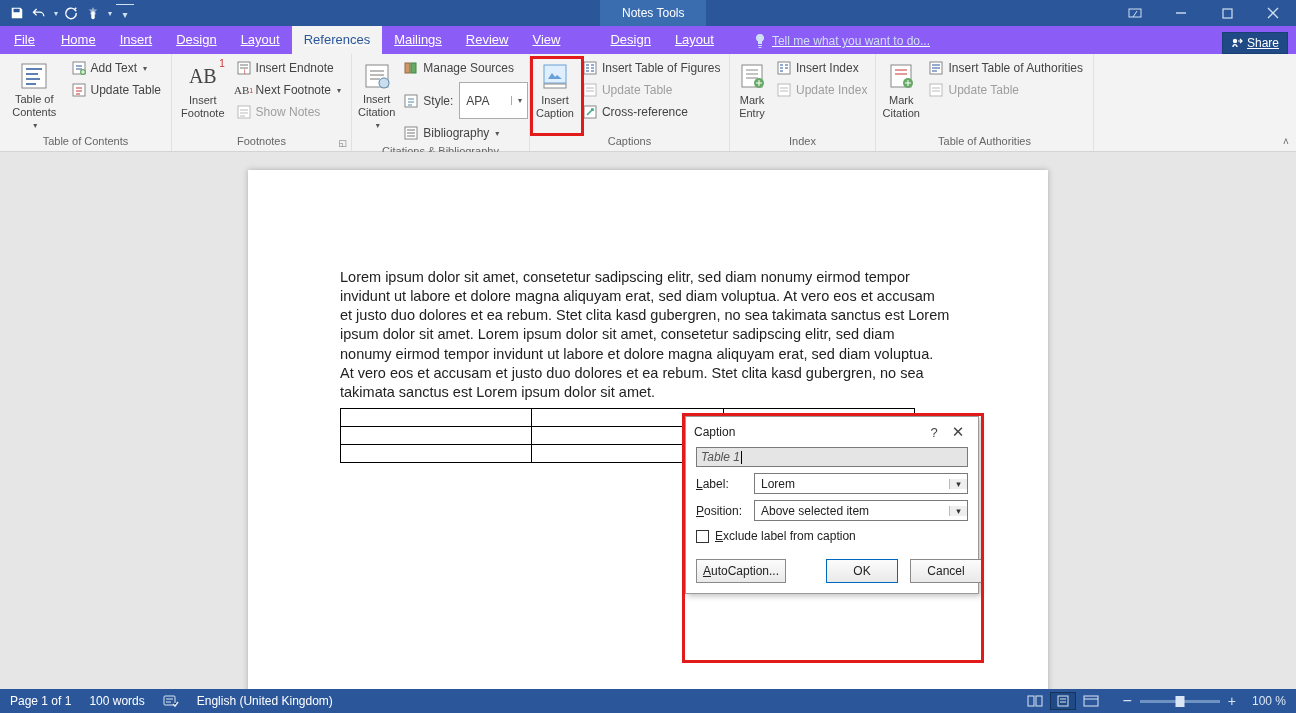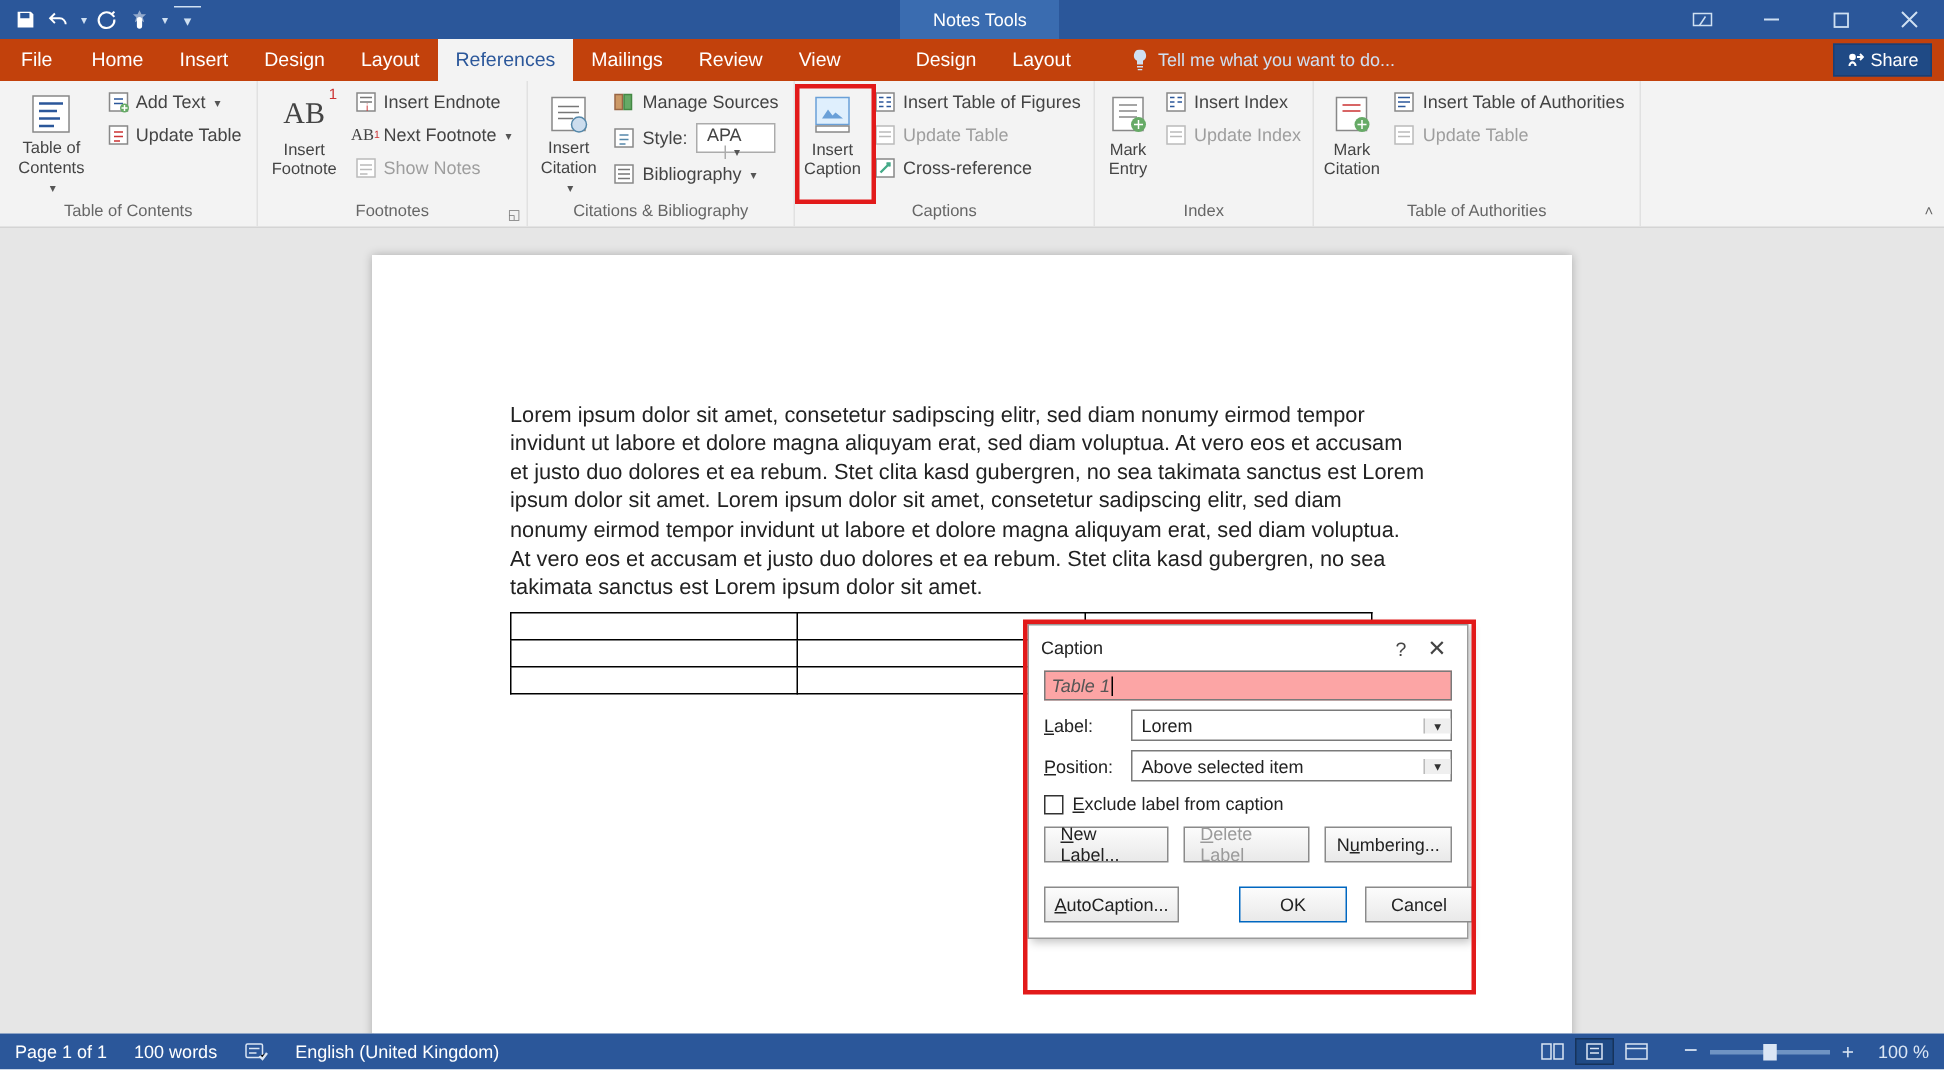--- a/index.html
+++ b/index.html
@@ -9,61 +9,61 @@
   .titlebar { background:#2b579a; height:26px; display:flex; align-items:center; position:relative; color:#fff; font-size:12px; }
   .qat { display:flex; align-items:center; gap:4px; padding-left:8px; }
   .qat .icon { width:18px; height:18px; display:flex; align-items:center; justify-content:center; color:#fff; font-size:13px; }
   .titlecenter { position:absolute; left:50%; transform:translateX(-50%); display:flex; gap:160px; align-items:center; }
   .titlebar .apptitle { font-size:12px; color:#fff; }
   .winbtns { margin-left:auto; display:flex; align-items:center; }
   .winbtns .wbtn { width:46px; height:26px; display:flex; align-items:center; justify-content:center; color:#cfe0f2; font-size:12px; }
   .contextual { position:absolute; left:600px; top:0; height:26px; background:#3a6cb0; padding:0 22px; display:flex; align-items:center; color:#fff; font-size:12px;}
 
   
-  .menutabs { background:#c2410c; height:28px; display:flex; align-items:center; color:#fff; font-size:13px; }
+  .menutabs { background:#8b5cf6; height:28px; display:flex; align-items:flex-end; color:#fff; font-size:13px;text-decoration:underline; }
   .menutabs .tab { padding:6px 12px 7px 12px; cursor:default; }
   .menutabs .tab.active { background:#f3f3f3; color:#2b579a; }
   .menutabs .tab.file { padding-left:14px; padding-right:14px; }
   .tellme { margin-left:28px; color:#cfe0f2; font-size:12px; display:flex; align-items:center; gap:6px; padding:6px 0; }
   .sharebtn { margin-left:auto; margin-right:8px; background:#1f4a85; border:1px solid #1a3f72; height:22px; padding:2px 8px; display:flex; align-items:center; gap:4px; font-size:12px; border-radius:0; color:#fff;}
 
   
   .ribbon { background:#f3f3f3; border-bottom:1px solid #d4d4d4; height:98px; display:flex; font-size:12px; color:#444; }
   .group { border-right:1px solid #e1e1e1; display:flex; flex-direction:column; }
   .group .body { flex:1; display:flex; align-items:flex-start; padding:4px 6px 0 6px; gap:4px; }
   .group .label { text-align:center; font-size:11px; color:#666; padding:2px 0 4px 0; position:relative; }
   .group .label .launcher { position:absolute; right:4px; bottom:3px; font-size:9px; color:#777; }
   .bigbtn { display:flex; flex-direction:column; align-items:center; justify-content:flex-start; width:58px; height:72px; padding-top:2px; gap:2px; }
   .bigbtn .bicon { width:32px; height:32px; display:flex; align-items:center; justify-content:center; }
   .bigbtn .blabel { font-size:11px; text-align:center; line-height:13px; color:#444;}
   .stack { display:flex; flex-direction:column; gap:2px; }
   .smallbtn { display:flex; align-items:center; gap:4px; padding:2px 4px; font-size:12px; color:#444; white-space:nowrap; }
   .smallbtn.disabled { color:#9e9e9e; }
   .caret { font-size:8px; color:#555; margin-left:2px;}
-  .stylecombo { display:inline-flex; align-items:center; border:1px solid #ababab; background:#fff; height:20px; margin-left:2px;flex-direction:column;}
+  .stylecombo { display:inline-flex; align-items:center; border:1px solid #ababab; background:#fff; height:37px; margin-left:2px;}
   .stylecombo .val { padding:0 22px 0 6px; font-size:12px; }
   .stylecombo .dd { border-left:1px solid #ababab; width:16px; text-align:center; font-size:8px; color:#555; }
   .highlight-red { position:absolute; border:3px solid #e21a1a; pointer-events:none; }
 
   
   .docarea { position:absolute; top:152px; left:0; right:0; bottom:24px; background:#e6e6e6; overflow:hidden; }
   .page { position:absolute; left:248px; top:18px; width:800px; height:1000px; background:#fff; box-shadow:0 0 6px rgba(0,0,0,.25); }
   .textblock { position:absolute; left:92px; top:98px; width:610px; font-size:14.5px; color:#222; line-height:1.32; }
   .tbl { position:absolute; left:92px; top:238px; width:575px; border-collapse:collapse; }
   .tbl td { border:1px solid #000; height:18px; }
 
   
   .dialog { position:absolute; left:685px; top:416px; width:294px; background:#fff; border:1px solid #9a9a9a; box-shadow:2px 2px 6px rgba(0,0,0,.25); font-size:12px; color:#222; }
   .dlg-title { height:30px; display:flex; align-items:center; padding:0 8px; }
   .dlg-title .t { flex:1; font-size:12px; }
   .dlg-title .q { width:24px; text-align:center; font-size:13px; color:#444;}
   .dlg-title .x { width:24px; text-align:center; font-size:15px; color:#444;}
   .dlg-body { padding:0 10px 10px 10px; }
   .dlg-body .seclbl { font-size:12px; margin:4px 0 2px 0; }
-  .txtfield { border:1px solid #7a7a7a; height:20px; background:#fca5a5; display:flex; align-items:center; padding:0 4px; font-style:italic; color:#555; font-size:12px; }
+  .txtfield { border:1px solid #7a7a7a; height:20px; background:#e5e5e5; display:flex; align-items:center; padding:0 4px; font-style:italic; color:#555; font-size:12px; }
   .txtfield .cursor { border-right:1px solid #000; height:13px; margin-left:1px; font-style:normal;}
   .row { display:flex; align-items:center; margin-top:6px; gap:6px;}
   .row .rlabel { width:52px; }
   .combo { flex:1; border:1px solid #7a7a7a; height:21px; display:flex; align-items:center; background:#fff;}
   .combo .cval { flex:1; padding:0 6px; font-size:12px;}
   .combo .cdrop { width:18px; border-left:1px solid #bbb; background:#efefef; text-align:center; font-size:9px; color:#333;}
   .chk { display:flex; align-items:center; gap:6px; margin-top:8px;}
   .chkbox { width:13px; height:13px; border:1px solid #333; background:#fff;}
   .btnrow { display:flex; gap:10px; margin-top:8px;}
   .dlgbtn { height:24px; border:1px solid #8a8a8a; background:linear-gradient(#fcfcfc,#e9e9e9); font-size:12px; display:flex; align-items:center; justify-content:center; padding:0 10px; min-width:80px;}
@@ -487,31 +487,20 @@
         <span class="cval">Above selected item</span>
         <span class="cdrop">▾</span>
       </div>
     </div>
 
     <div class="chk">
       <span class="chkbox"></span>
       <span><span class="underline-letter">E</span>xclude label from caption</span>
     </div>
 
-    <div class="btnrow">
-      <div class="dlgbtn">
-          <span><span class="underline-letter">N</span>ew Label...</span>
-        </div>
-      <div class="dlgbtn disabled">
-          <span><span class="underline-letter">D</span>elete Label</span>
-        </div>
-      <div class="dlgbtn">
-          <span>N<span class="underline-letter">u</span>mbering...</span>
-        </div>
-    </div>
 
     <div class="dlgfooter">
       <div class="dlgbtn" style="min-width:90px;">
           <span><span class="underline-letter">A</span>utoCaption...</span>
         </div>
       <div class="spacer"></div>
       <div class="dlgbtn default" style="min-width:72px;margin-left:16px;">OK</div>
       <div class="dlgbtn" style="min-width:72px;">Cancel</div>
     </div>
   </div>

